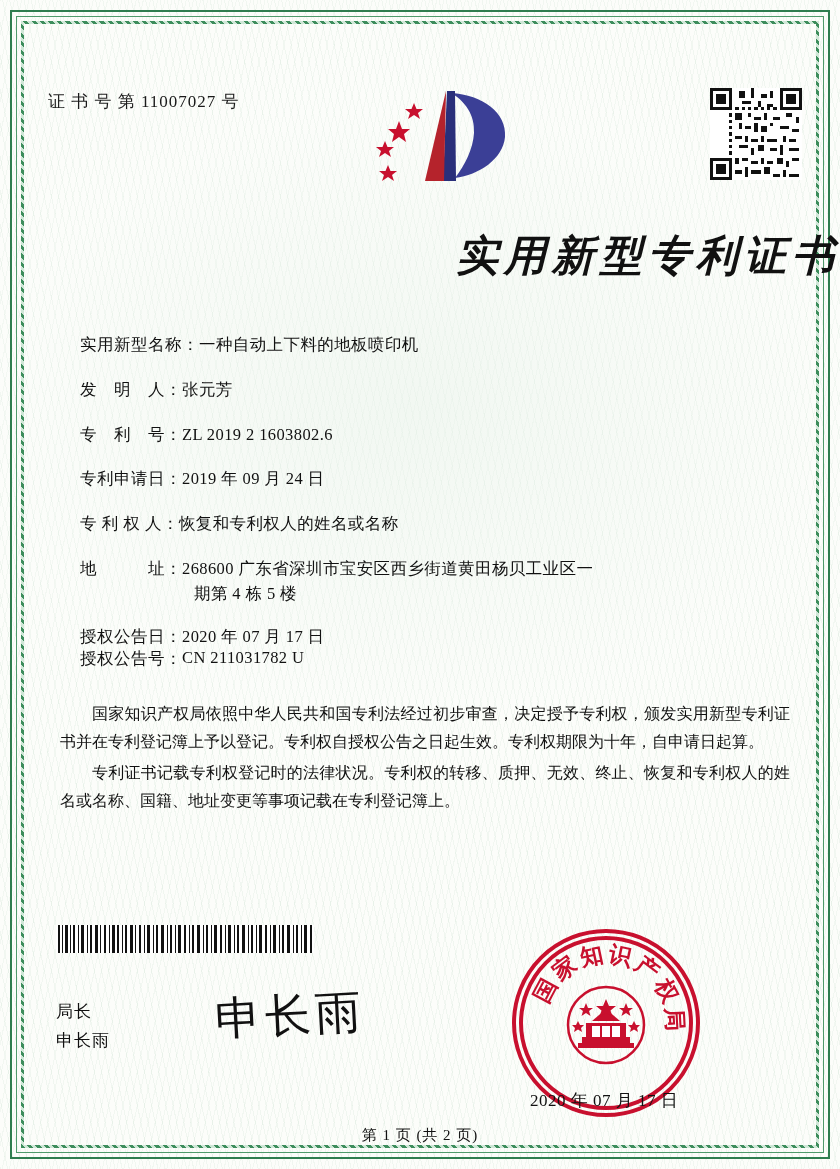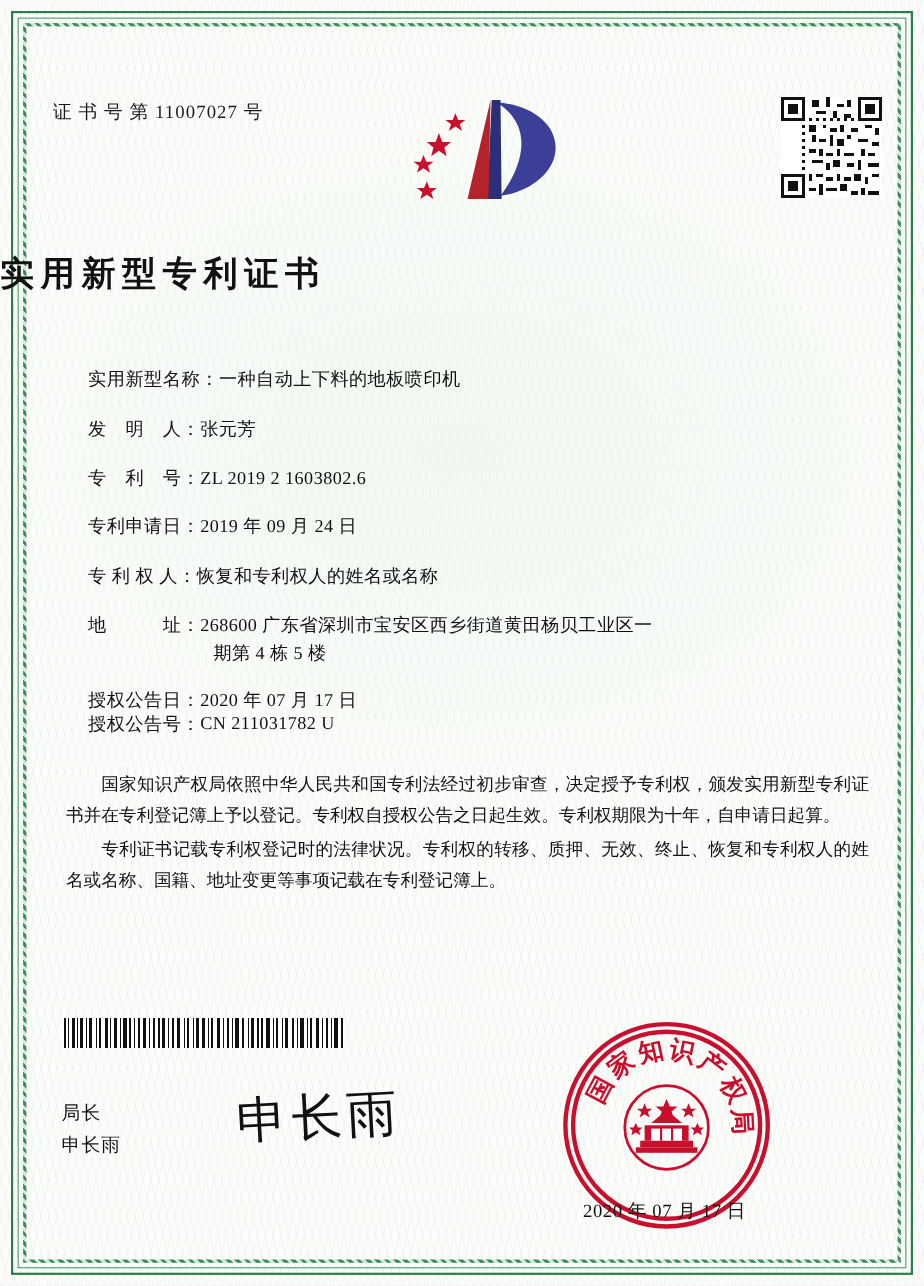--- a/index.html
+++ b/index.html
@@ -8,21 +8,21 @@
     background: #ffffff;
   }
   body {
     font-family: "Liberation Serif", "DejaVu Serif", serif;
   }
   .page {
     position: relative;
     width: 840px;
     height: 1169px;
     overflow: hidden;
-    background: #f9a8d4;
+    background: #14b8a6;
     box-sizing: border-box;
   }
   
   .page-bg {
     position: absolute;
     inset: 0;
     background:
       radial-gradient(ellipse 700px 500px at 50% 35%, rgba(233,243,235,0.55) 0%, rgba(250,252,250,0.15) 60%, rgba(255,255,255,0) 75%),
       repeating-linear-gradient(78deg, rgba(170,205,180,0.14) 0px, rgba(170,205,180,0.14) 1px, rgba(255,255,255,0) 1px, rgba(255,255,255,0) 7px),
       repeating-linear-gradient(-78deg, rgba(170,205,180,0.12) 0px, rgba(170,205,180,0.12) 1px, rgba(255,255,255,0) 1px, rgba(255,255,255,0) 7px),
@@ -72,26 +72,27 @@
     right: 38px;
     top: 88px;
     width: 92px;
     height: 92px;
   }
 
   .title {
     position: absolute;
     left: 0; right: 0;
     top: 228px;
-    text-align: left;
-    font-size: 31px;
+    text-align: right;
+    font-size: 42px;
     font-weight: bold;
     letter-spacing: 6px;
     color: #111;
     font-family: "DejaVu Serif", "Liberation Serif", serif;
+    font-style: italic;
   }
 
   
   .fields {
     position: absolute;
     left: 56px;
     top: 333px;
     right: 56px;
   }
   .field-row {
@@ -477,14 +478,15 @@
           <text x="98" y="37" text-anchor="middle" transform="rotate(12 98 98)">识</text>
           <text x="98" y="37" text-anchor="middle" transform="rotate(37 98 98)">产</text>
           <text x="98" y="37" text-anchor="middle" transform="rotate(62 98 98)">权</text>
           <text x="98" y="37" text-anchor="middle" transform="rotate(87 98 98)">局</text>
         </g>
       </svg>
     </div>
 
     <div class="seal-date">2020 年 07 月 17 日</div>
 
+    <div class="page-num">第 1 页 (共 2 页)</div>
   </div>
 </div>
 
 </body></html>

